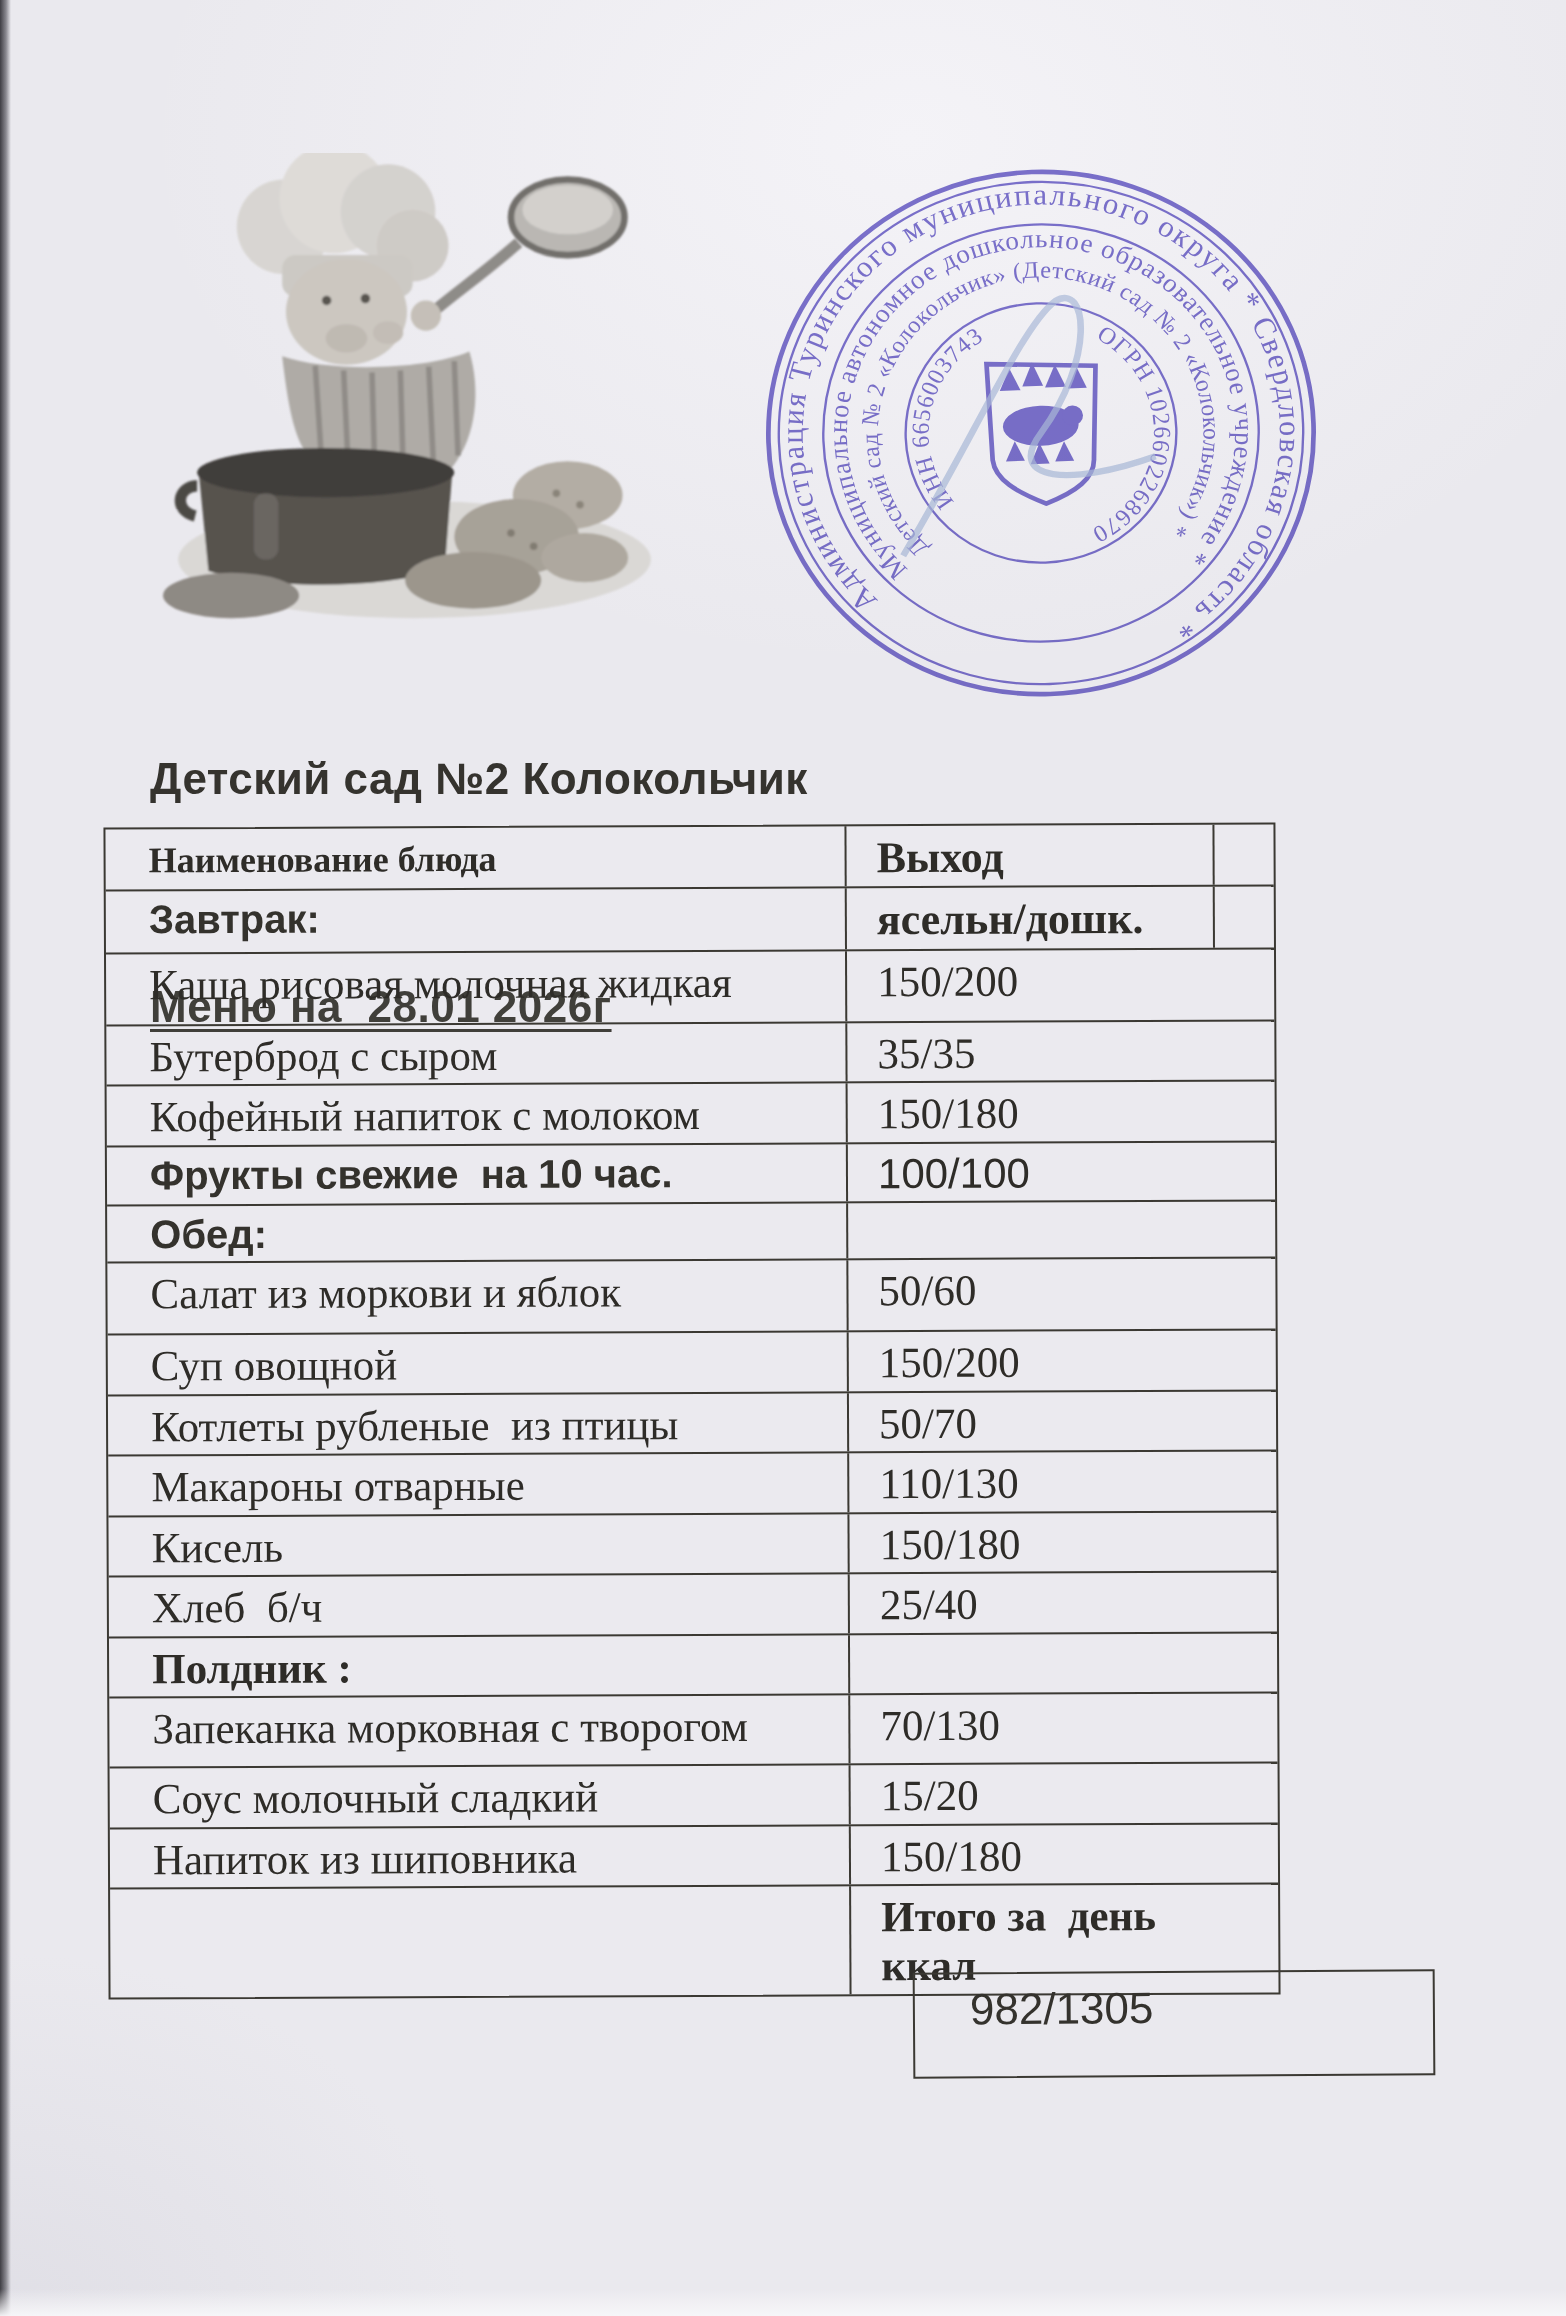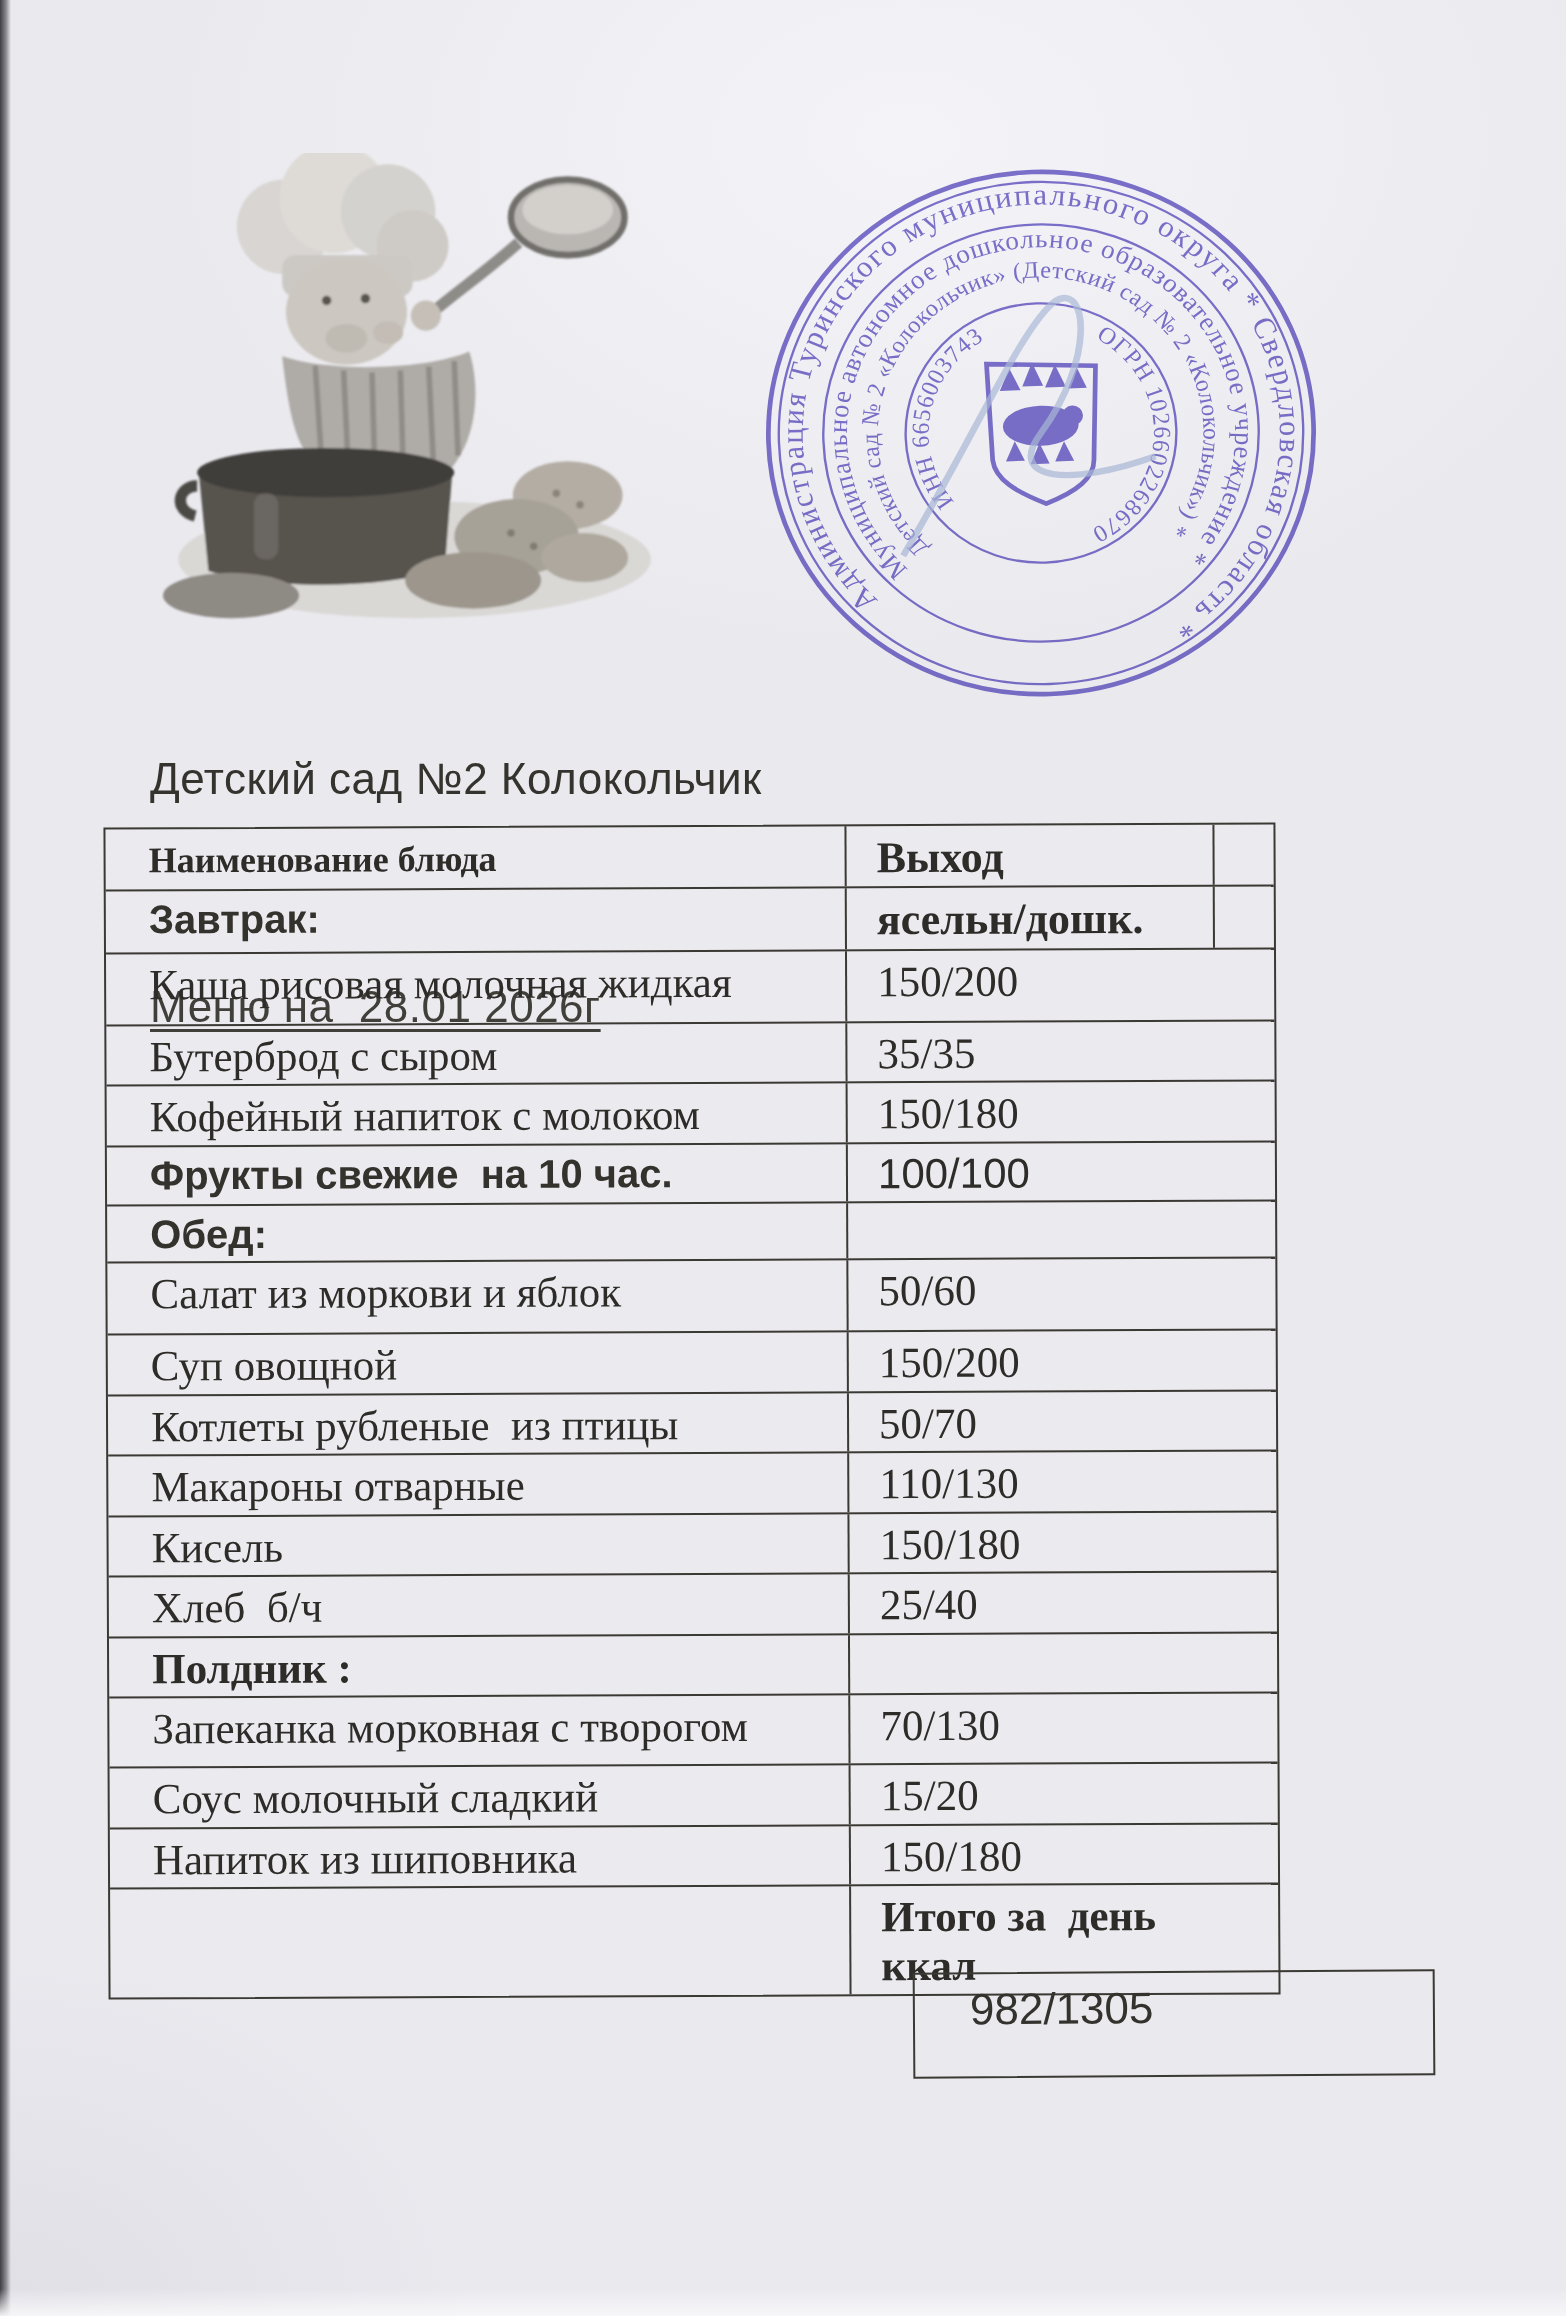--- a/index.html
+++ b/index.html
@@ -9,21 +9,21 @@
       radial-gradient(1230px 852px at 58% 6%, #f4f3f7 0%, rgba(244,243,247,0) 62%),
       radial-gradient(852px 662px at 0% 100%, #e0dfe6 0%, rgba(224,223,230,0) 55%),
       #eae9ee;}
   .scan-edge-left{position:absolute;left:0;top:0;width:11.4px;height:100%;
     background:linear-gradient(90deg,#3f3e44 0%,#8a8990 55%,rgba(234,233,238,0) 100%);}
   .scan-edge-bottom{position:absolute;left:0;bottom:0;width:100%;height:28px;
     background:linear-gradient(0deg,#f7f7f9 0%,rgba(247,247,249,0) 100%);}
 
   
   .doc-title{position:absolute;left:150px;top:589px;font-family:"Liberation Sans",sans-serif;
-    font-weight:400;font-size:44px;line-height:76px;color:#35332e;letter-spacing:0.5px;white-space:pre;}
+    font-weight:700;font-size:44px;line-height:76px;color:#35332e;letter-spacing:0.5px;white-space:pre;}
   .doc-title .u{text-decoration:underline;text-decoration-thickness:2.8px;text-underline-offset:6.6px;}
 
   
   .photo{position:absolute;left:140px;top:153px;width:516px;height:468px;filter:blur(0.5px) contrast(.96);}
 
   
   .stamp{position:absolute;left:757px;top:161px;width:568px;height:544px;opacity:.88;
     mix-blend-mode:multiply;transform:rotate(-2deg);}
 
   

